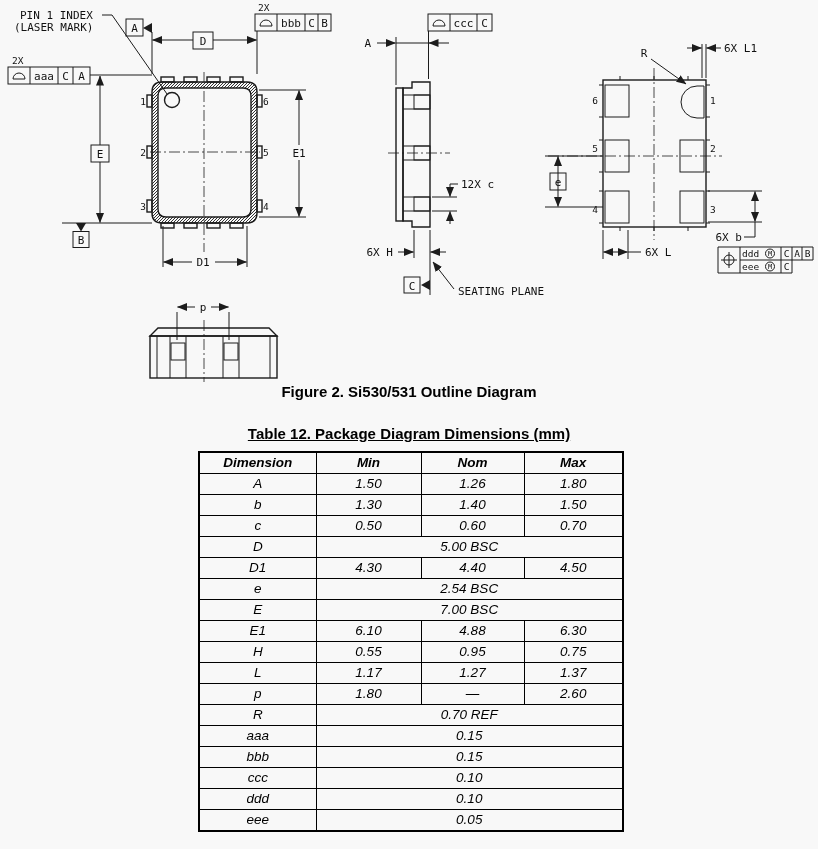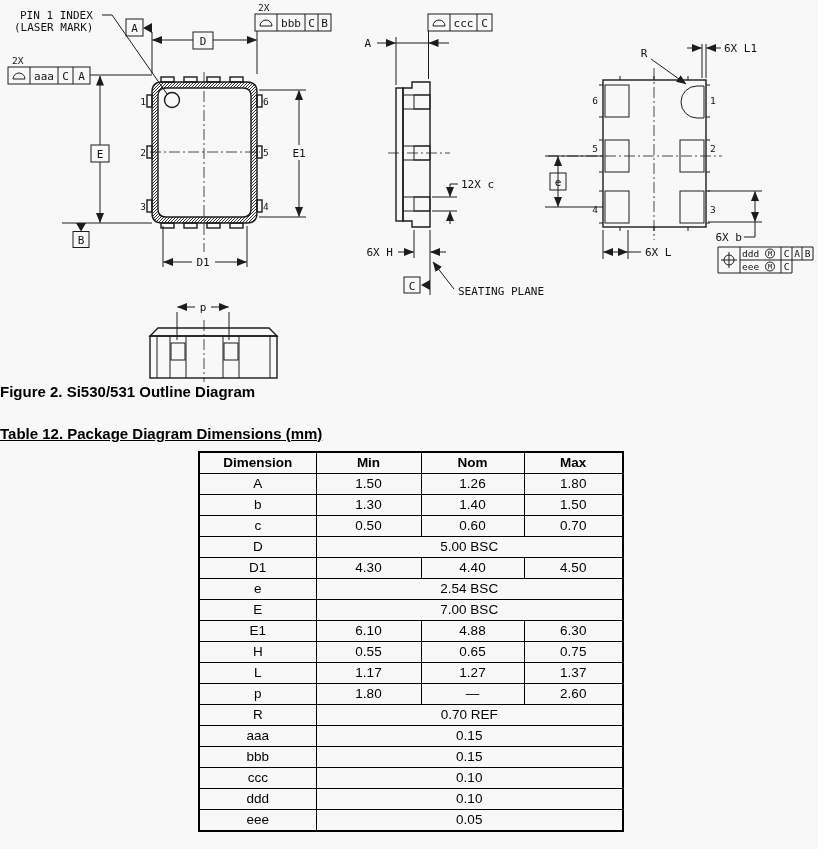--- a/index.html
+++ b/index.html
@@ -6,27 +6,27 @@
   #page{position:relative;width:818px;height:849px;background:#f8f8f8;overflow:hidden;
         font-family:"Liberation Sans",sans-serif;color:#000;}
   svg{position:absolute;left:0;top:0;}
   svg .obj{stroke:#1c1c1c;stroke-width:1.4;fill:none;}
   svg .thin{stroke:#1c1c1c;stroke-width:1;fill:none;}
   svg .cl{stroke:#1c1c1c;stroke-width:0.8;fill:none;stroke-dasharray:11 3 2 3;}
   svg text{font-family:"DejaVu Sans Mono",monospace;fill:#111;font-size:11px;}
   svg text.pin{font-size:9.5px;}
   svg text.fcf{font-size:9.5px;}
   svg text.mm{font-size:7px;}
-  .caption{position:absolute;left:0;width:818px;text-align:left;font-weight:bold;}
+  .caption{position:absolute;left:0;width:818px;text-align:center;font-weight:bold;}
   #figcap{top:383px;font-size:15px;}
   #tabcap{top:425px;font-size:15px;text-decoration:underline;}
   #dimtable{position:absolute;left:198px;top:451px;border-collapse:collapse;table-layout:fixed;
             border:2px solid #000;}
   #dimtable th,#dimtable td{border:1px solid #000;height:20px;text-align:center;
-            font-size:13.5px;padding:0;line-height:1;}
+            font-size:13.5px;padding:0;line-height:1;font-style:italic;}
   #dimtable th{font-weight:bold;}
 </style>
 </head>
 <body>
 
 <div id="page">
 
 <svg width="818" height="382" viewBox="0 0 818 382">
   <defs>
     <marker id="arw" viewBox="0 0 10 8" refX="9.5" refY="4" markerWidth="10" markerHeight="8" orient="auto-start-reverse">
@@ -389,21 +389,21 @@
         </tr>
   <tr>
           <td>E1</td>
           <td>6.10</td>
           <td>4.88</td>
           <td>6.30</td>
         </tr>
   <tr>
           <td>H</td>
           <td>0.55</td>
-          <td>0.65</td>
+          <td>0.95</td>
           <td>0.75</td>
         </tr>
   <tr>
           <td>L</td>
           <td>1.17</td>
           <td>1.27</td>
           <td>1.37</td>
         </tr>
   <tr>
           <td>p</td>

